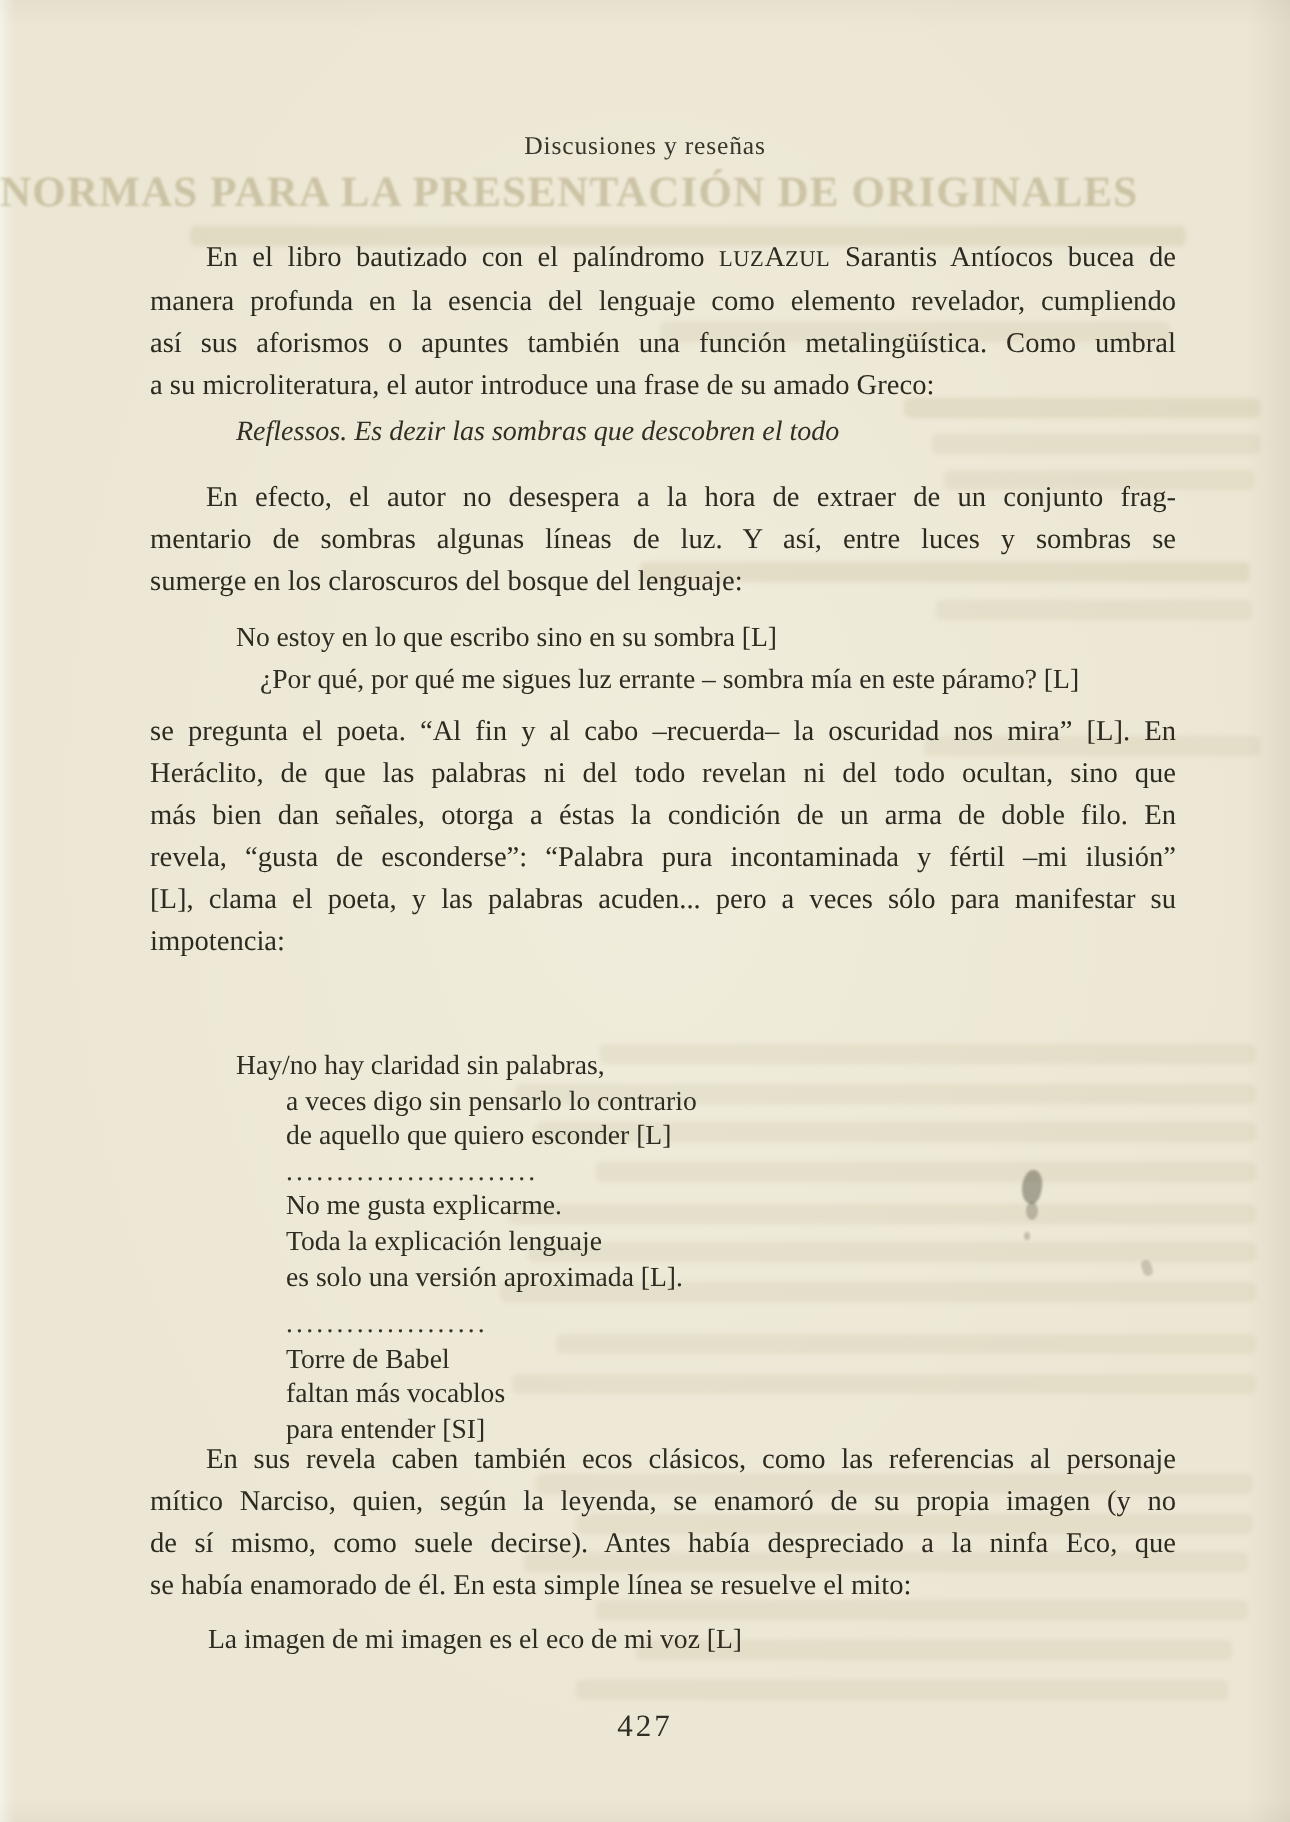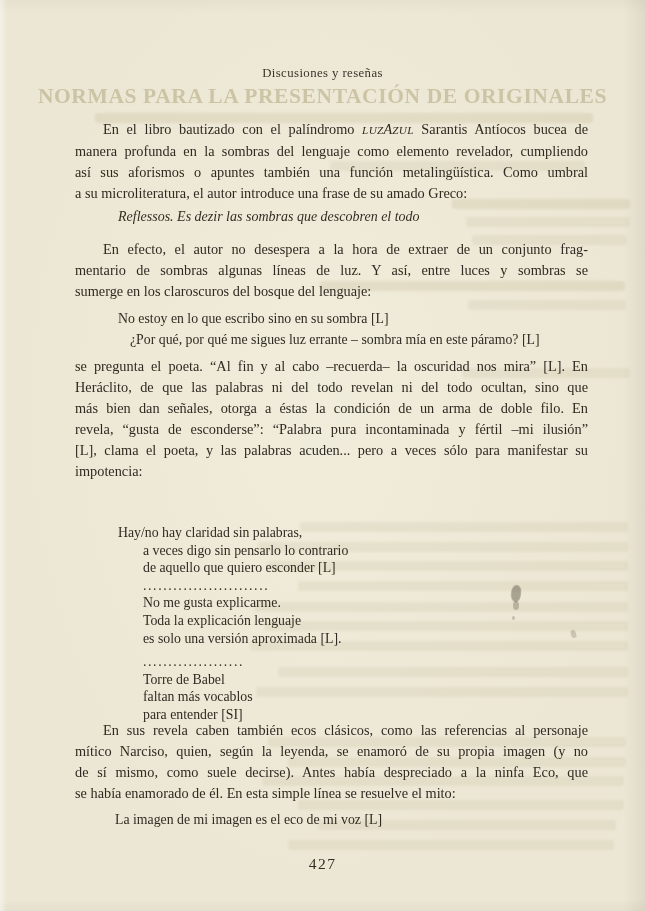--- a/index.html
+++ b/index.html
@@ -17,47 +17,47 @@
     font-family:"Liberation Serif","DejaVu Serif",serif;
     color:#2f2a21;
     overflow:hidden;
   }
   .running-head{
     position:absolute;top:66px;left:0;width:100%;
     text-align:center;font-size:12.8px;letter-spacing:.4px;color:#3a352b;
   }
   .ghost-title{
     position:absolute;top:84px;left:0;width:100%;
-    text-align:center;font-size:21.5px;font-weight:bold;letter-spacing:.6px;
+    font-size:21.5px;font-weight:bold;letter-spacing:.6px;
     color:rgba(176,165,126,.55);
     filter:blur(.5px);
     white-space:nowrap;
   }
   .col{position:absolute;left:75px;width:513px;}
   .bodyline{
     font-size:14.3px;line-height:21px;
     text-align:justify;text-align-last:justify;
   }
   .lastline{text-align:left;text-align-last:left;}
   .findent{padding-left:28px;}
   .epigraph{
     position:absolute;left:118px;top:209px;
     font-style:italic;font-size:14px;color:#332e25;
   }
   .q{font-size:13.8px;line-height:21px;color:#302b22;}
   .q2{padding-left:12px;}
   .poem{font-size:13.8px;line-height:17.6px;color:#302b22;}
   .poem .sub{padding-left:25px;}
   .dots{letter-spacing:1.6px;color:#3a352b;}
-  .finalquote{position:absolute;left:115px;top:812px;font-size:13.8px;color:#302b22;}
+  .finalquote{position:absolute;left:104px;top:812px;font-size:13.8px;color:#302b22;}
   .pagenum{
     position:absolute;top:855px;left:0;width:100%;
     text-align:center;font-size:15.5px;letter-spacing:1.5px;color:#332e25;
   }
-  .pal{font-style:italic;}
+  .pal{}
   .pal .sc{font-size:11.2px;letter-spacing:.3px;}
   .smudge{
     position:absolute;height:10px;border-radius:3px;
     background:rgba(182,172,134,.22);
     filter:blur(1.1px);
   }
   .smudge.f{background:rgba(182,172,134,.16);}
   .stain{position:absolute;filter:blur(.4px);}
   .s-a{left:511px;top:585px;width:10px;height:17px;background:rgba(98,93,78,.50);border-radius:45% 55% 40% 60%;transform:rotate(12deg);}
   .s-b{left:513px;top:601px;width:6px;height:9px;background:rgba(98,93,78,.34);border-radius:50%;}
@@ -97,21 +97,21 @@
   <div class="smudge f" style="left:318px;top:820px;width:298px;"></div>
   <div class="smudge f" style="left:288px;top:840px;width:326px;"></div>
 
   <div class="stain s-a"></div>
   <div class="stain s-b"></div>
   <div class="stain s-c"></div>
   <div class="stain s-d"></div>
 
   <div class="col" style="top:119px;">
     <div class="bodyline findent"><span>En el libro bautizado con el palíndromo </span><span class="pal"><span class="sc">LUZ</span><span>A</span><span class="sc">ZUL</span></span><span> Sarantis Antíocos bucea de</span></div>
-    <div class="bodyline">manera profunda en la sombras del lenguaje como elemento revelador, cumpliendo</div>
+    <div class="bodyline">manera profunda en la esencia del lenguaje como elemento revelador, cumpliendo</div>
     <div class="bodyline">así sus aforismos o apuntes también una función metalingüística. Como umbral</div>
     <div class="bodyline lastline">a su microliteratura, el autor introduce una frase de su amado Greco:</div>
   </div>
 
   <div class="epigraph">Reflessos. Es dezir las sombras que descobren el todo</div>
 
   <div class="col" style="top:239px;font-family:Liberation Serif, serif;">
     <div class="bodyline findent">En efecto, el autor no desespera a la hora de extraer de un conjunto frag-</div>
     <div class="bodyline">mentario de sombras algunas líneas de luz. Y así, entre luces y sombras se</div>
     <div class="bodyline lastline">sumerge en los claroscuros del bosque del lenguaje:</div>

